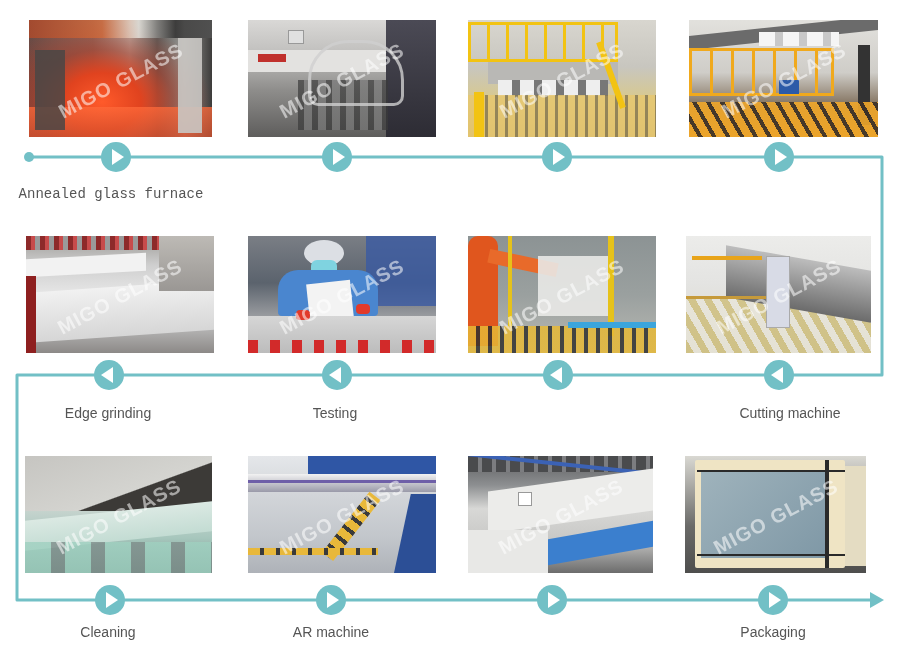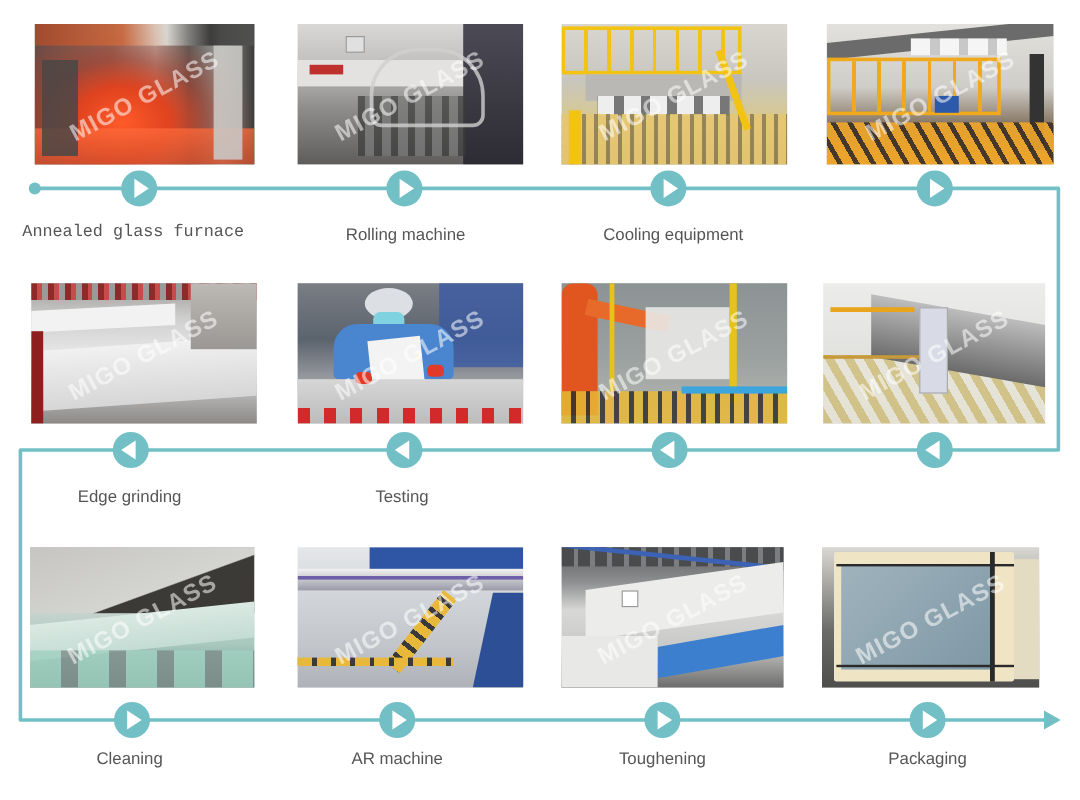--- a/index.html
+++ b/index.html
@@ -219,24 +219,22 @@
         <polygon points="11,7 23,15 11,23" fill="#ffffff"></polygon>
       </svg>
   </div>
   <div class="node" style="left:773px;top:600px;">
     <svg width="30" height="30">
         <polygon points="11,7 23,15 11,23" fill="#ffffff"></polygon>
       </svg>
   </div>
 
   <div class="label" style="left:111px;top:186px;font-family:Liberation Mono, monospace;">Annealed glass furnace</div>
-  <div class="label" style="left:338px;top:187px;">Rolling machine</div>
-  <div class="label" style="left:561px;top:187px;">Cooling equipment</div>
 
   <div class="label" style="left:108px;top:405px;">Edge grinding</div>
   <div class="label" style="left:335px;top:405px;">Testing</div>
+  <div class="label" style="left:790px;top:405px;">Cutting machine</div>
 
   <div class="label" style="left:108px;top:624px;">Cleaning</div>
   <div class="label" style="left:331px;top:624px;">AR machine</div>
-  <div class="label" style="left:552px;top:624px;">Toughening</div>
   <div class="label" style="left:773px;top:624px;">Packaging</div>
 
 </div>
 
 </body></html>

